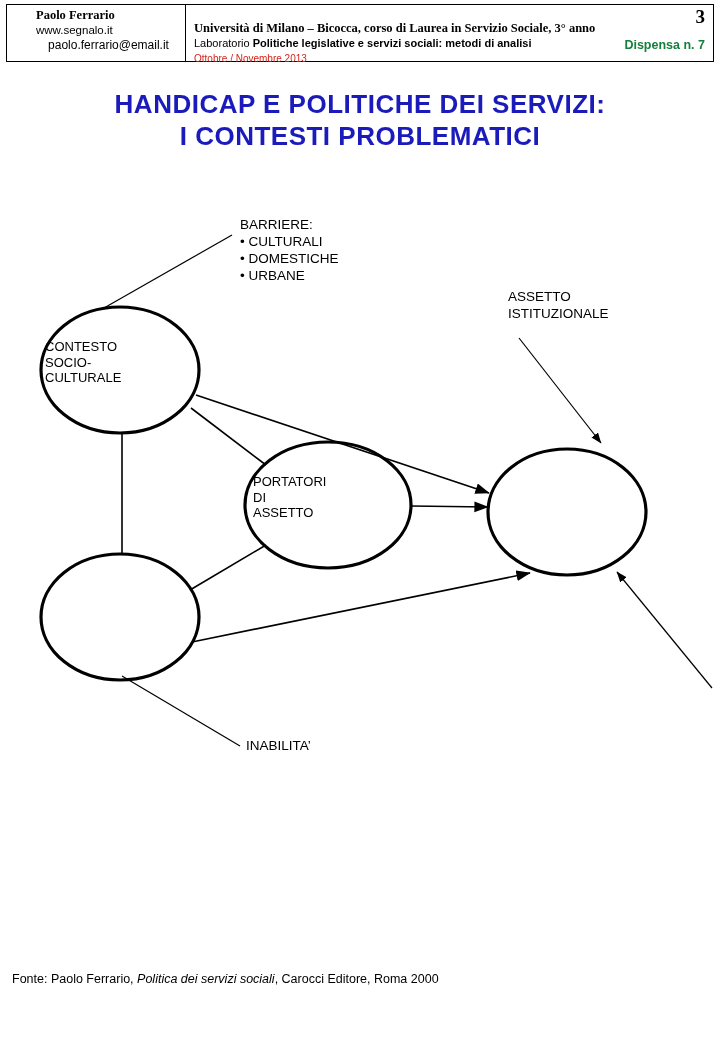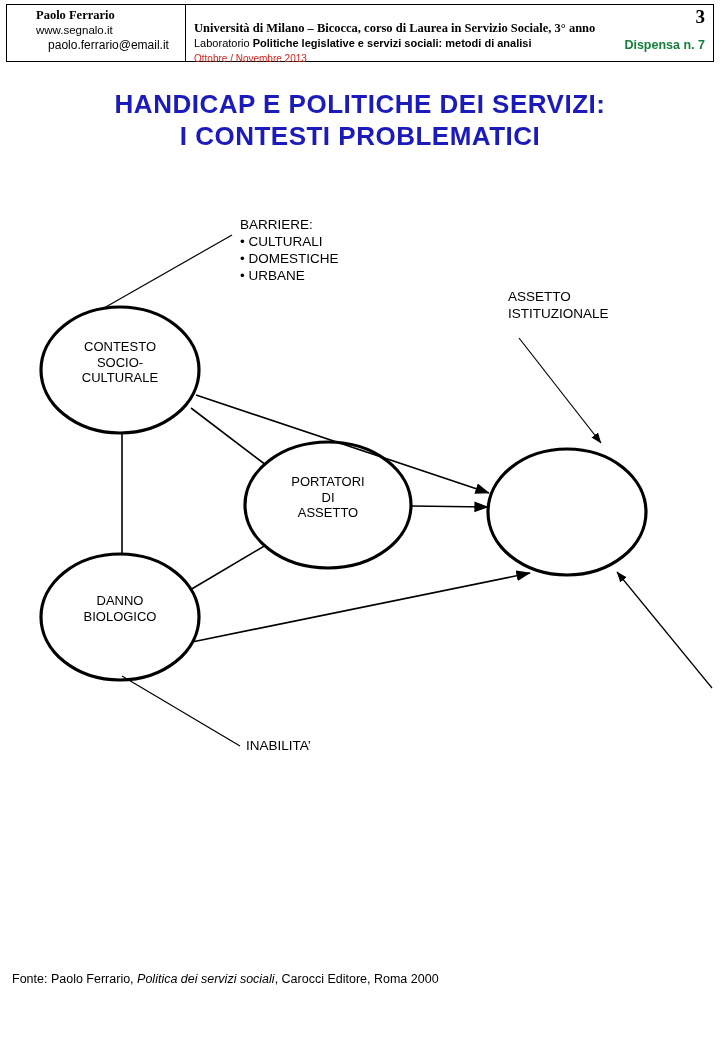--- a/index.html
+++ b/index.html
@@ -108,21 +108,20 @@
     position: absolute;
     left: 0;
     top: 180px;
     width: 720px;
     height: 620px;
   }
   .diagram svg { display: block; }
 
   .node-label {
     position: absolute;
-    text-align: center;
     font-size: 13px;
     line-height: 15.5px;
     font-weight: normal;
     font-family: "Liberation Sans", sans-serif;
     pointer-events: none;
   }
   .ann {
     position: absolute;
     font-size: 13.5px;
     line-height: 17px;
@@ -197,22 +196,20 @@
 
     <line x1="240" y1="566" x2="122" y2="496" stroke="#000" stroke-width="1.2"></line>
   </svg>
 
   <div class="node-label" style="left:45px; top:159px; width:150px; white-space:pre-line;">CONTESTO
 SOCIO-
 CULTURALE</div>
   <div class="node-label" style="left:253px; top:294px; width:150px; white-space:pre-line;">PORTATORI
 DI
 ASSETTO</div>
-  <div class="node-label" style="left:45px; top:413px; width:150px; white-space:pre-line;">DANNO
-BIOLOGICO</div>
 
   <div class="ann" style="left:240px; top:36px; white-space:pre-line;">BARRIERE:
 •  CULTURALI
 •  DOMESTICHE
 •  URBANE</div>
   <div class="ann" style="left:508px; top:108px; white-space:pre-line;">ASSETTO
 ISTITUZIONALE</div>
   <div class="ann" style="left:246px; top:557px; white-space:pre-line;">INABILITA’</div>
 </div>
 

